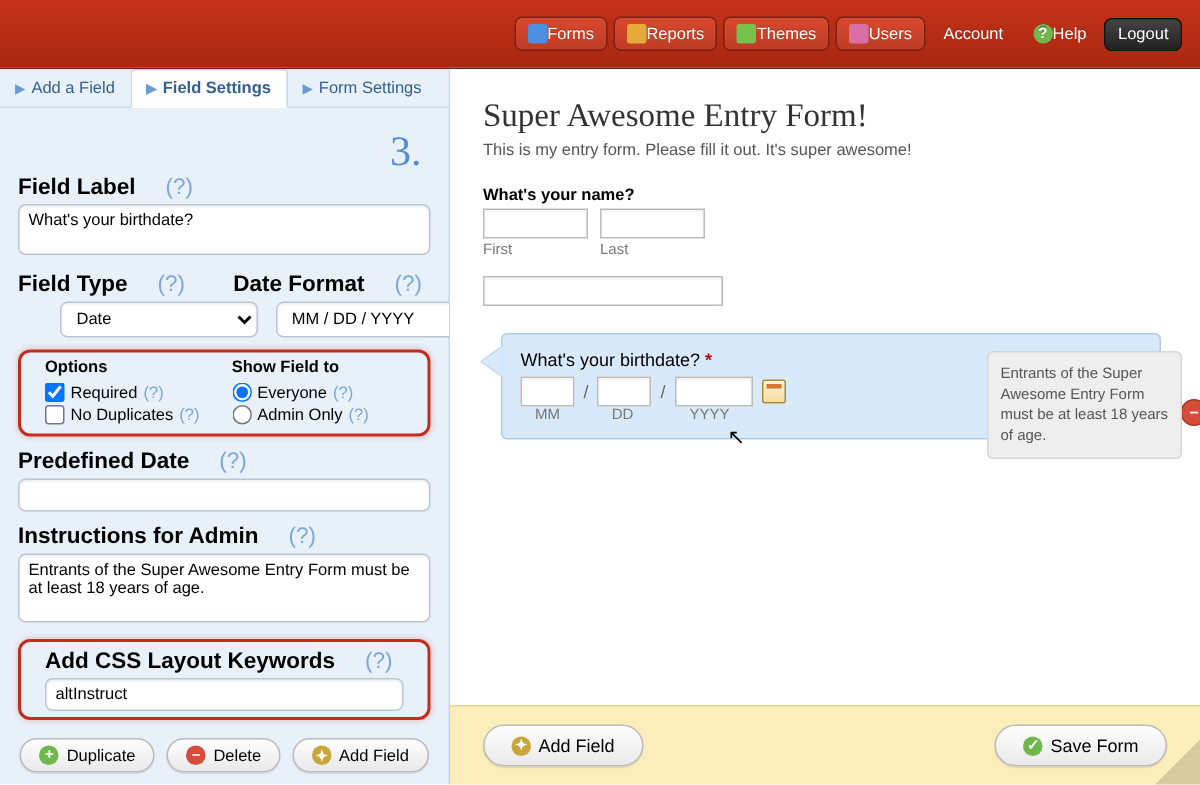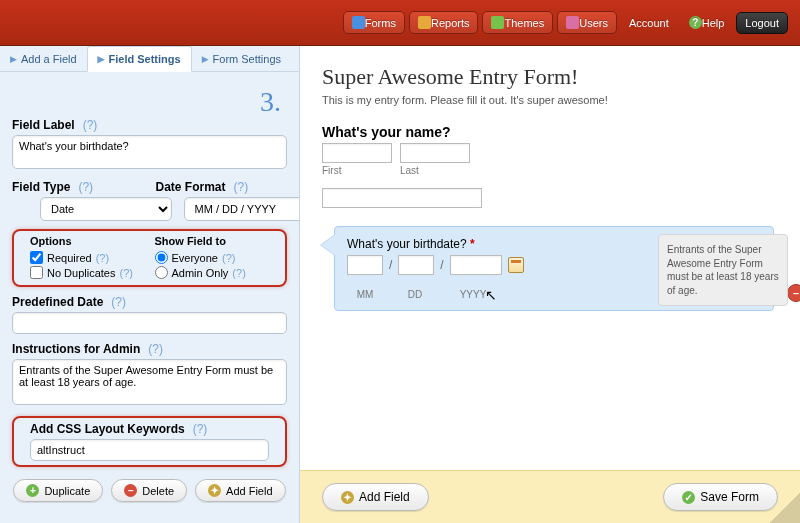--- a/index.html
+++ b/index.html
@@ -19,21 +19,21 @@
 
   .main { display: flex; height: calc(100% - 46px); }
   .sidebar { width: 300px; background: #e8f1fa; border-right: 1px solid #c7d7e5; display:flex; flex-direction:column; position:relative;}
   .tabs { display: flex; background: #e8f1fa; border-bottom: 1px solid #c7d7e5; font-size: 11px;}
   .tab { padding: 6px 10px; cursor: pointer; display:flex; align-items:center; gap:4px; color:#34608f;}
   .tab .tri { font-size: 9px; color:#6a9bd1;}
   .tab.active { background: #fff; border:1px solid #c7d7e5; border-bottom-color:#fff; border-radius:3px 3px 0 0; margin-bottom:-1px; font-weight:bold;}
   .tab.active .tri{ transform: rotate(0); }
   .panel { padding: 10px 12px 8px; overflow:auto; display:flex; flex-direction:column; gap:8px; flex:1;}
   .step-num { position:absolute; right:18px; top:40px; font-size:28px; color:#4f8dd6; font-family: Georgia, serif;}
-  .fgroup label.hdr { font-weight:bold; font-size:12px; display:flex; align-items:flex-start; gap:8px; margin-bottom:3px;}
+  .fgroup label.hdr { font-weight:bold; font-size:15px; display:flex; align-items:flex-start; gap:20px; margin-bottom:3px;}
   .help-q { color:#7ba6d6; font-weight:normal; cursor:pointer;}
   textarea, input[type=text], select { width:100%; border:1px solid #b8c6d4; border-radius:5px; padding:4px 6px; font-size:11px; font-family:inherit; box-shadow: inset 0 1px 2px rgba(0,0,0,.08); background:#fff;}
   textarea { resize:none; }
   .row2 { display:flex; gap:12px; }
   .row2 > div { flex:1; }
   select { height:24px;margin-left:28px; }
   .options-row { display:flex; gap:10px; padding:6px 6px; border-radius:6px; }
   .options-col { flex:1; }
   .options-col .subhdr { font-weight:bold; font-size:11px; margin-bottom:4px;}
   .options-col label { display:flex; align-items:center; gap:4px; font-size:11px; margin-bottom:2px; cursor:pointer;}
@@ -44,36 +44,36 @@
   .ic-green { background:#6fb84d;}
   .ic-red { background:#d64c3a;}
   .ic-gold { background:#c9a63d;}
   .ic-check { background:#6fb84d;}
 
   .canvas { flex:1; position:relative; display:flex; flex-direction:column; background:#fff;}
   .form-head { padding: 18px 22px 8px; }
   .form-title { font-family: Georgia, serif; font-size: 22px; color:#333; margin-bottom:4px;}
   .form-desc { font-size: 11px; color:#555;}
   .form-body { padding: 10px 22px 0; display:flex; flex-direction:column; gap:12px;}
-  .ffield .flabel { font-weight:bold; font-size:14px; margin-bottom:3px; display:block;}
+  .ffield .flabel { font-weight:bold; font-size:11px; margin-bottom:3px; display:block;}
   .name-inputs { display:flex; gap:8px;align-items:center;}
   .name-inputs .sub { display:flex; flex-direction:column;}
   .finput { border:1px solid #bbb; padding:3px 4px; font-size:11px; background:#fff; box-shadow: inset 0 1px 2px rgba(0,0,0,.06);}
   .sublabel { font-size:10px; color:#777; margin-top:2px;}
   .finput.w70 { width:70px;}
   .finput.w160 { width:160px;}
 
   .selected-field { background:#d8eaf9; border:1px solid #a9cdef; border-radius:4px; padding:10px 12px; position:relative; margin: 6px 4px 0 12px;}
   .arrow-pointer { position:absolute; left:-14px; top:8px; width:0;height:0; border-top:10px solid transparent; border-bottom:10px solid transparent; border-right:14px solid #d8eaf9; filter: drop-shadow(-1px 0 0 #a9cdef);}
   .req-star { color:#c00; font-weight:bold;}
   .date-row { display:flex; align-items:center; gap:6px; margin-top:4px;}
   .date-row .finput.sm { width:36px; text-align:center;}
   .date-row .finput.yr { width:52px;}
   .date-row .slash { color:#666;}
-  .date-sub { display:flex; gap:6px; font-size:10px; color:#777; margin-top:14px;}
+  .date-sub { display:flex; gap:6px; font-size:10px; color:#777; margin-top:0;}
   .date-sub span.mm{width:36px;text-align:center}
   .date-sub span.dd{width:36px;text-align:center;margin-left:8px}
   .date-sub span.yy{width:52px;text-align:center;margin-left:8px}
   .ic-cal { width:16px;height:16px; border:1px solid #b08a3a; background:linear-gradient(#fff3d6,#f5dd9c); border-radius:2px; display:inline-block; position:relative;}
   .ic-cal::before{content:"";position:absolute;top:2px;left:2px;right:2px;height:3px;background:#d47a2e;}
   .field-actions { position:absolute; right:-32px; bottom:8px; display:flex; gap:4px;}
   .mini-btn { width:18px;height:18px;border-radius:50%;border:1px solid #999;display:flex;align-items:center;justify-content:center;font-size:11px;font-weight:bold;color:#fff;cursor:pointer;}
   .mini-add{background:#6fb84d;border-color:#4f8a36;}
   .mini-del{background:#d64c3a;border-color:#a33324;}
   .cursor-ic { position:absolute; left:150px; top:60px; font-size:14px; color:#000;}

